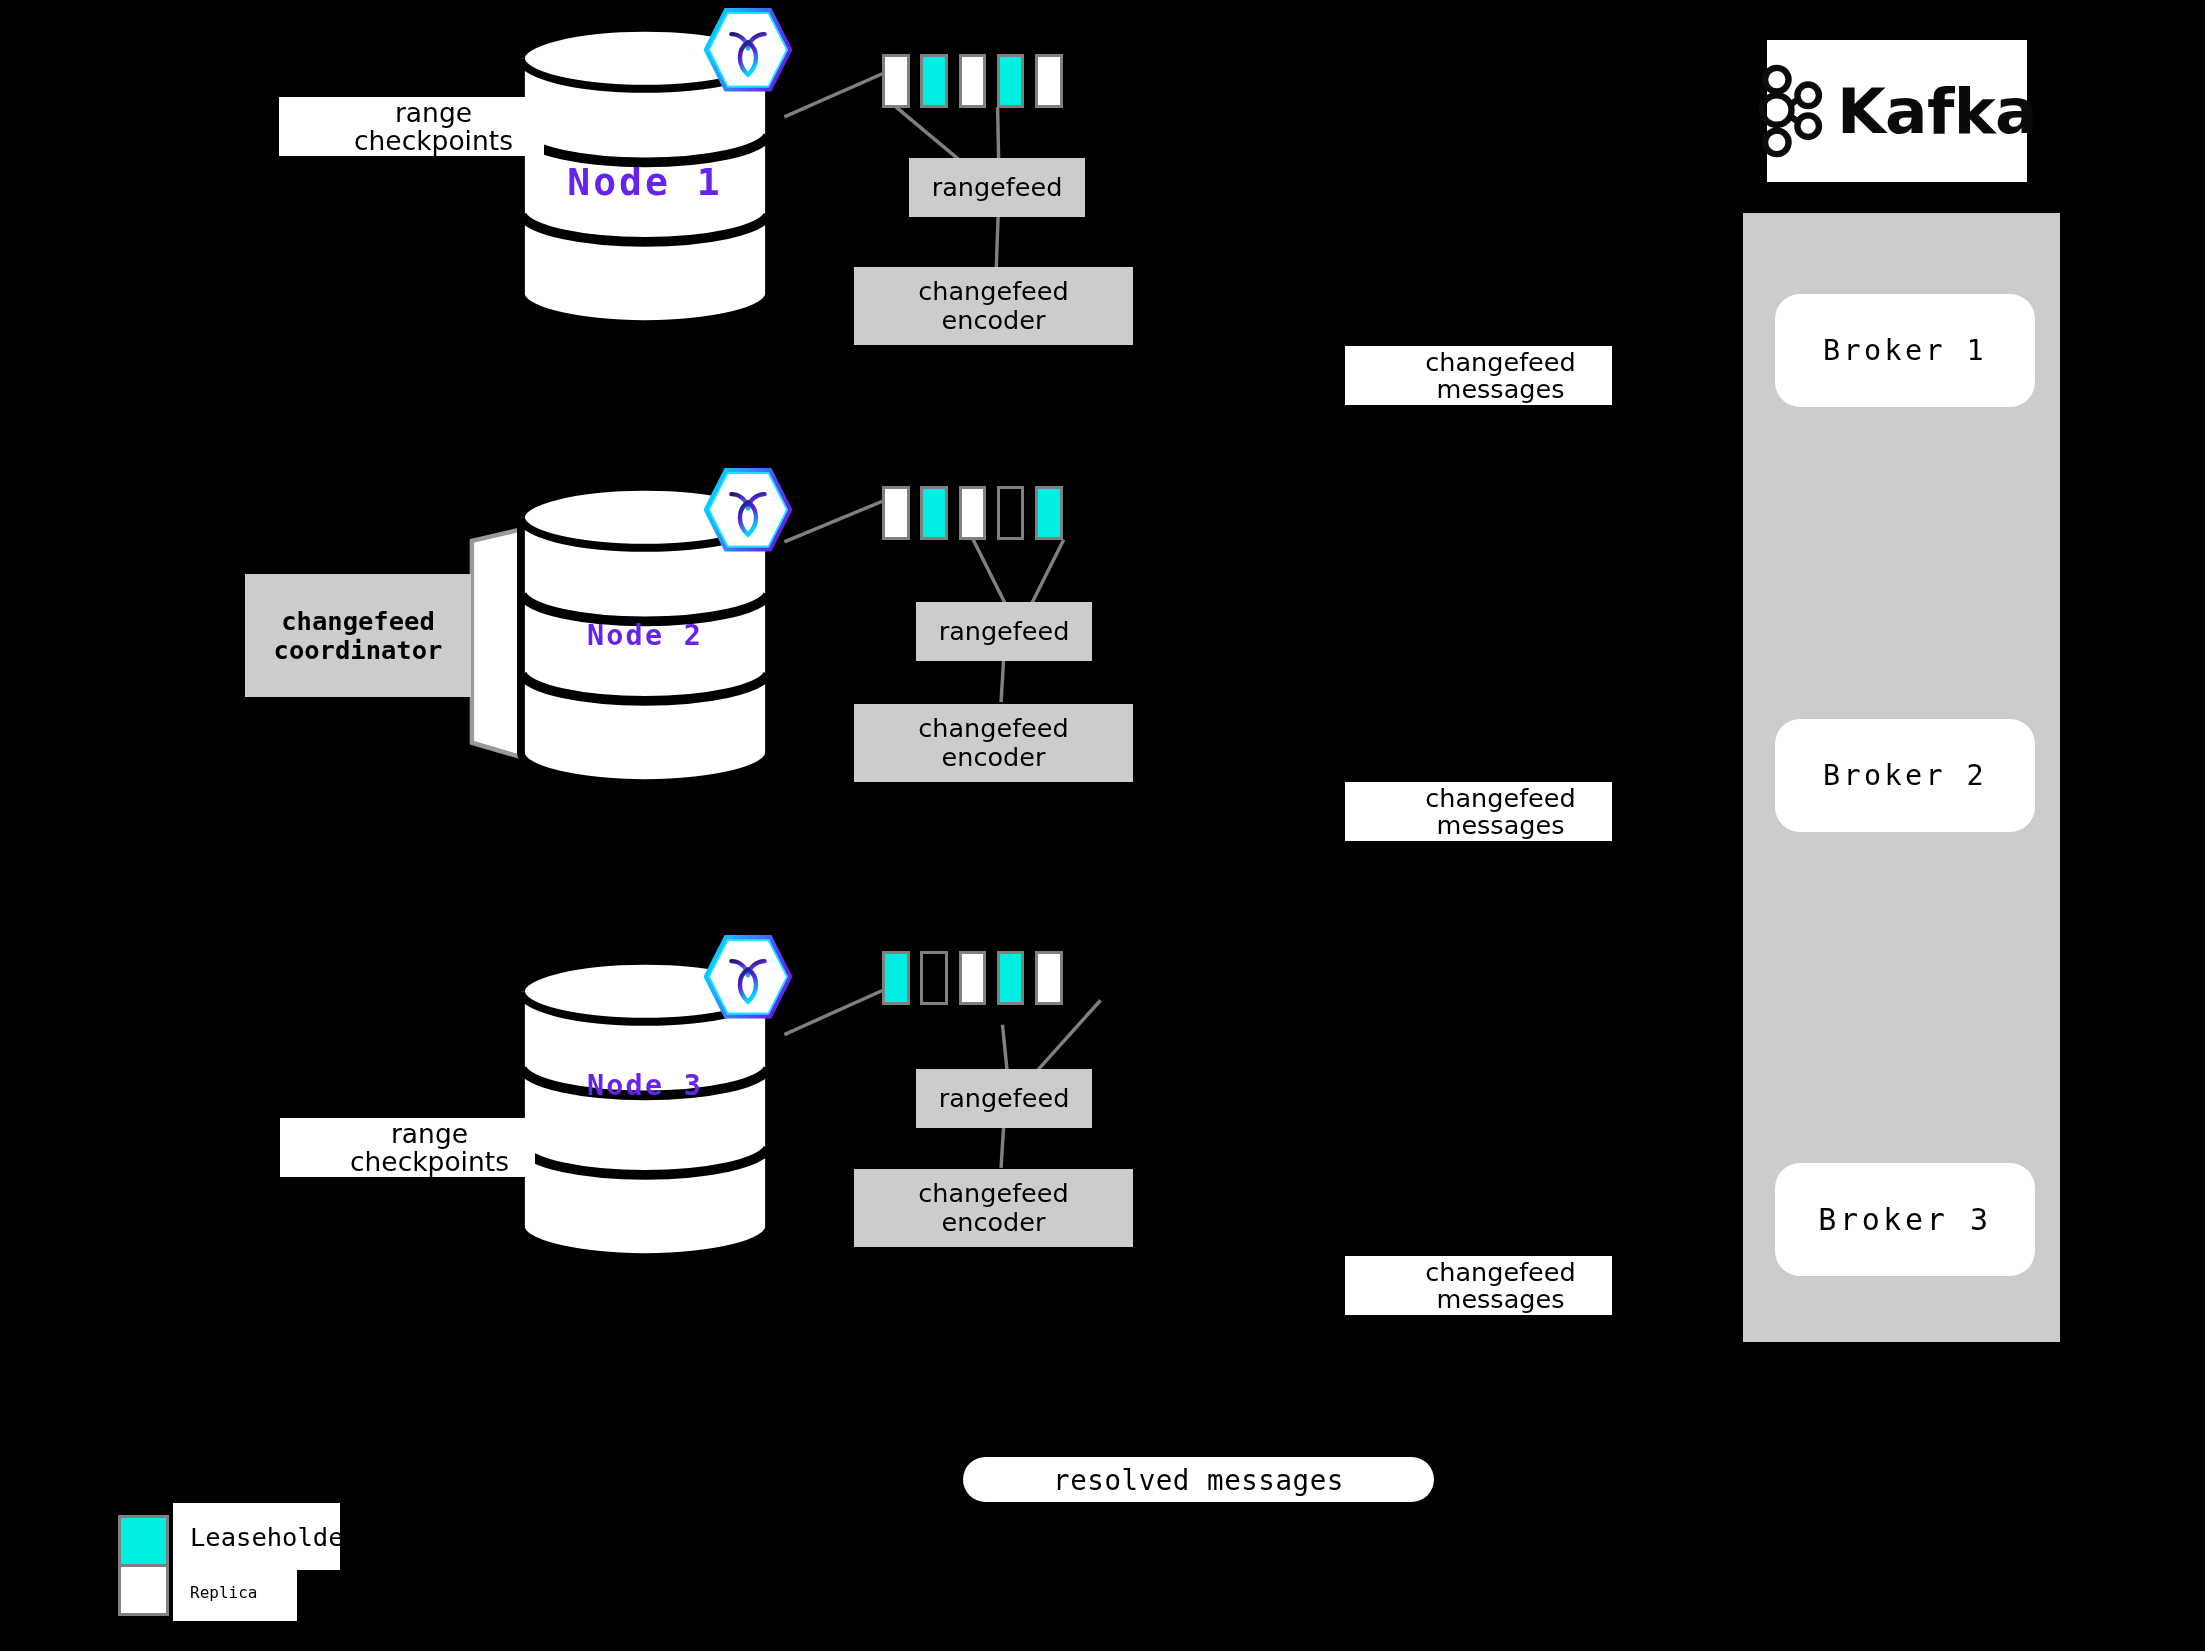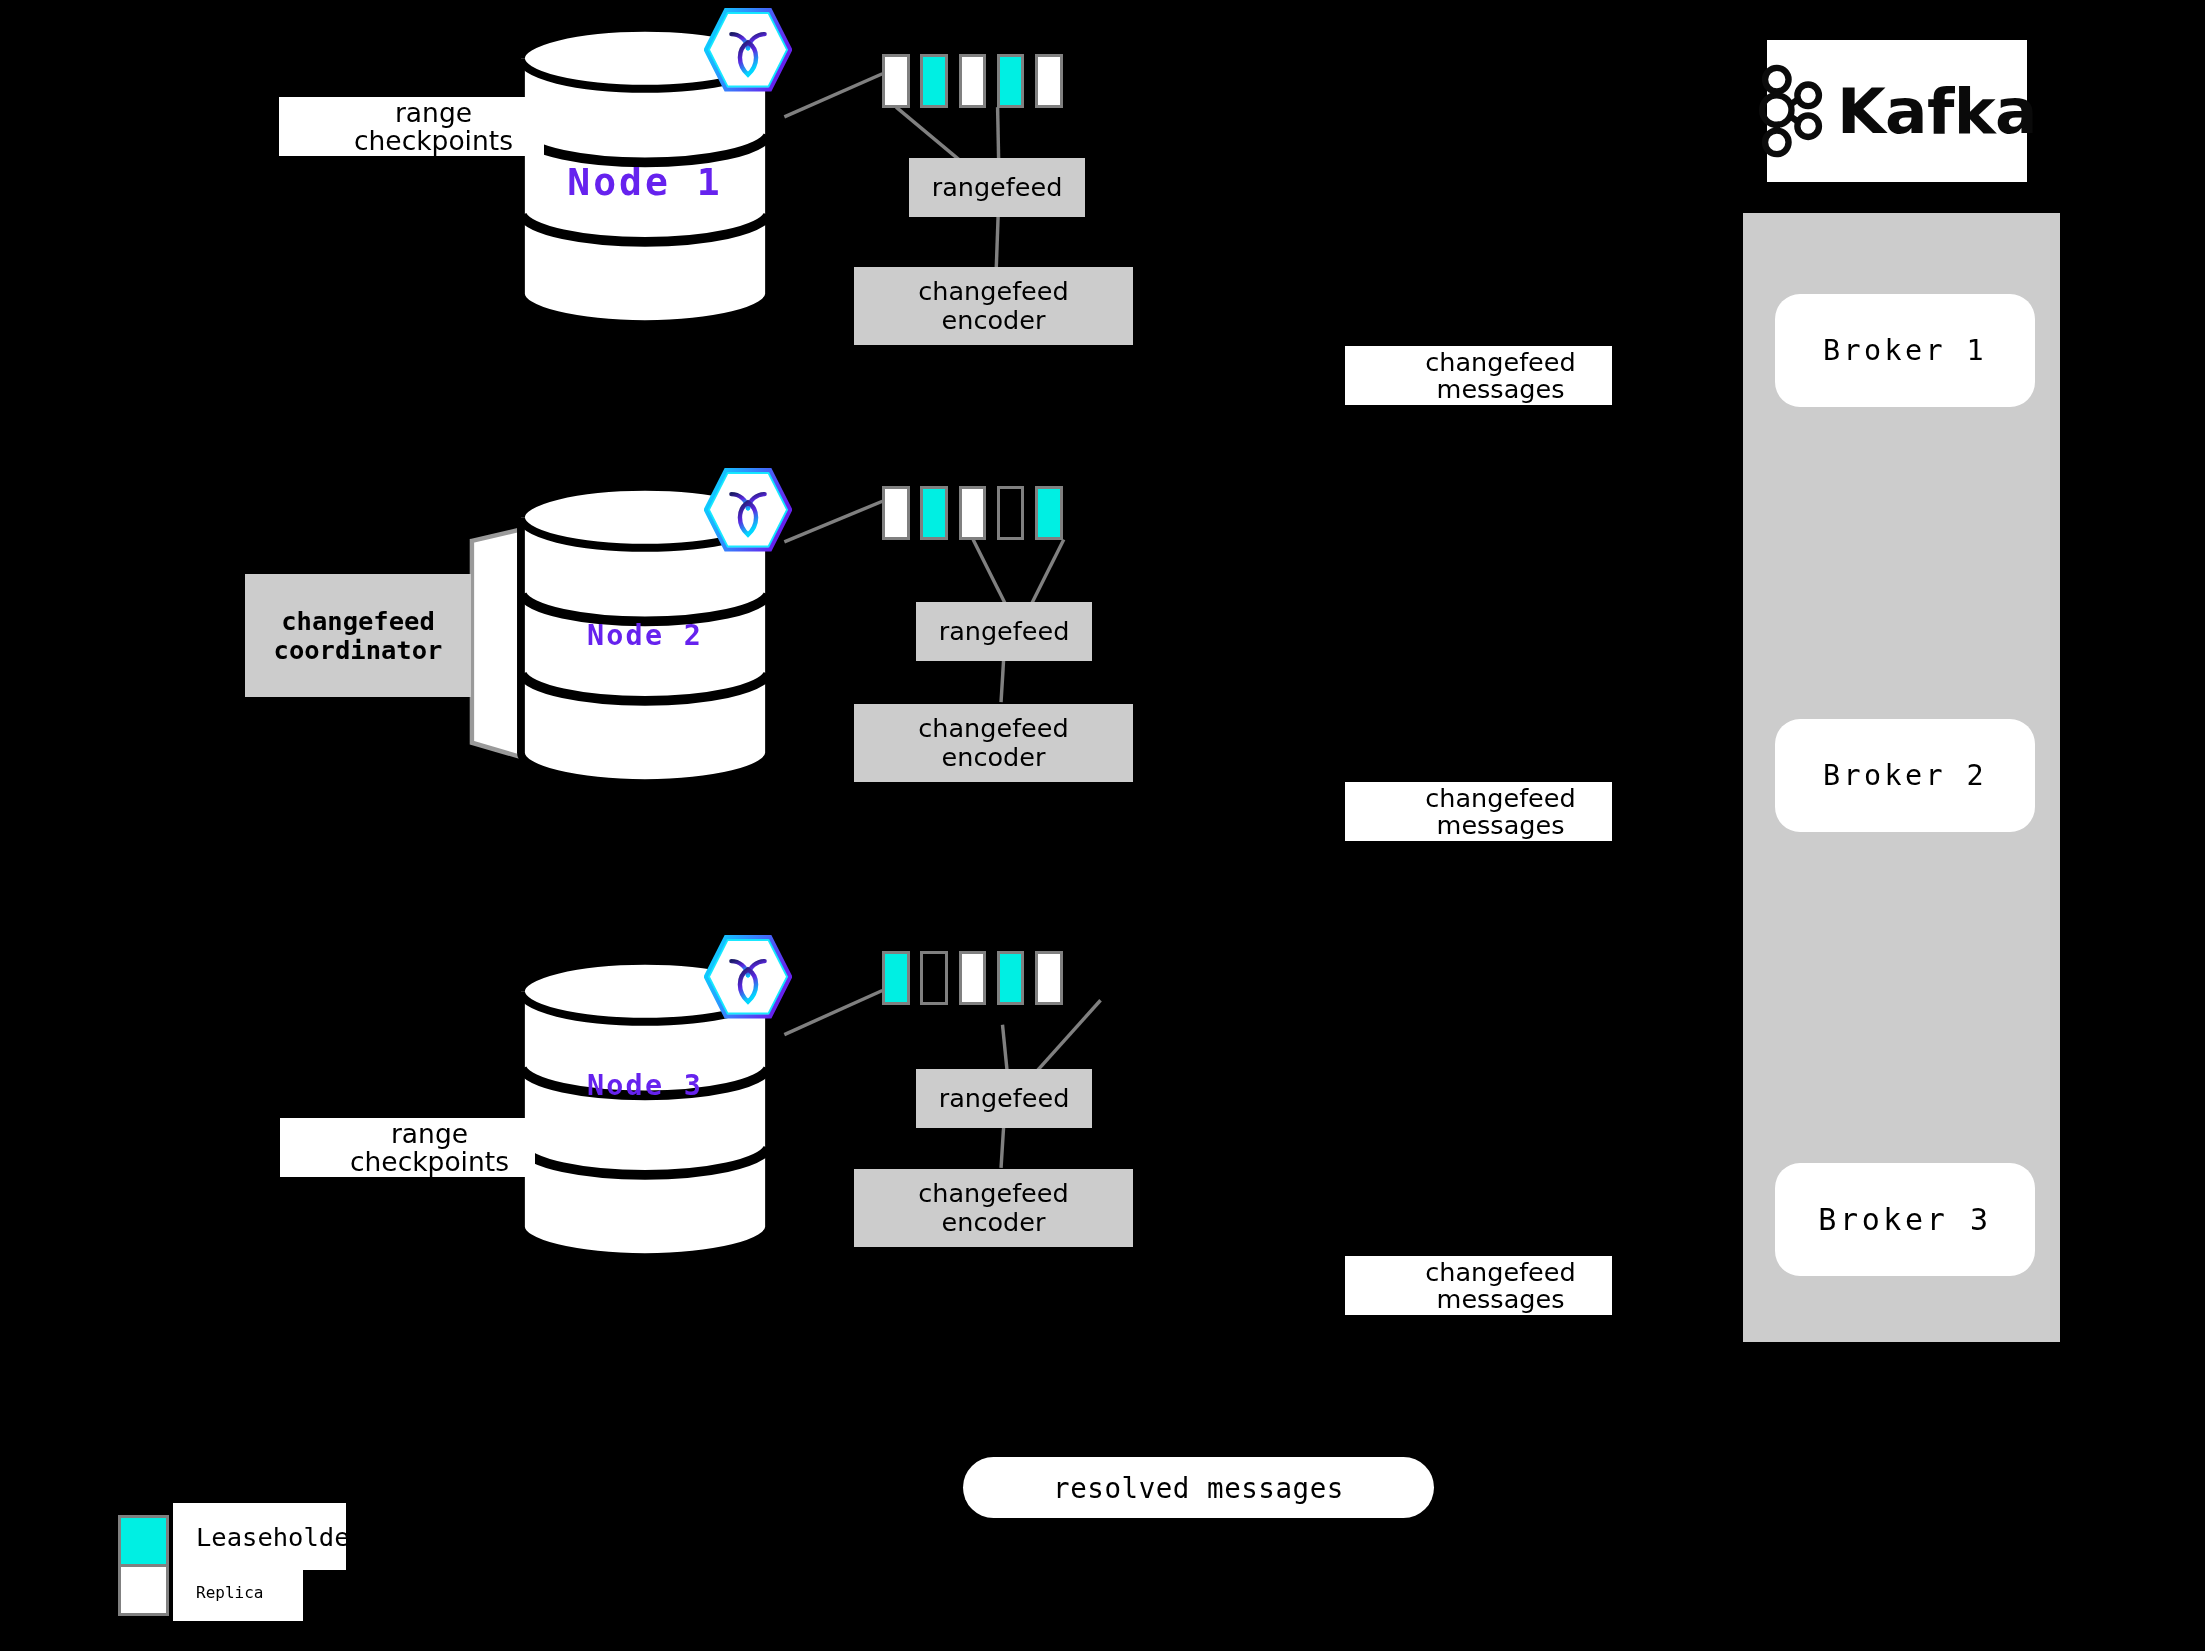--- a/index.html
+++ b/index.html
@@ -103,21 +103,21 @@
     letter-spacing:.02em;
     white-space:nowrap;
   }
 
   
   .legend-swatch{box-sizing:border-box;border:3.4px solid #808080;}
   .legend-label{
     background:#ffffff;color:#000;
     display:flex;align-items:center;
     font-family:"DejaVu Sans Mono", monospace;
-    padding-left:23px;
+    padding-left:17px;
     white-space:nowrap;
     text-align:right;
   }
 
   svg.connectors{position:absolute;left:0;top:0;pointer-events:none;}
 </style>
 </head>
 <body>
 
 <div id="stage">
@@ -343,21 +343,21 @@
   </div>
 
   <div class="broker abs" style="left:1775px;top:719px;width:260px;height:113px;font-size:28.4px;">
     <span>Broker 2</span>
   </div>
 
   <div class="broker abs" style="left:1775px;top:1163px;width:260px;height:113px;font-size:30px;">
     <span>Broker 3</span>
   </div>
 
-  <div class="pill abs" style="left:963px;top:1457px;width:471px;height:61px;font-size:27.5px;">
+  <div class="pill abs" style="left:963px;top:1457px;width:471px;height:45px;font-size:27.5px;">
     <span>resolved messages</span>
   </div>
 
   <div class="abs" style="left:118px;top:1510px;width:304px;height:113px;">
     <div class="legend-swatch" style="position:absolute;left:0;top:4.9px;width:51px;height:52px;background:#00efe3;"></div>
     <div class="legend-label" style="position:absolute;left:55px;top:-6.9px;width:150px;height:67px;font-size:25.5px;">
       <span>Leaseholder</span>
     </div>
 
     <div class="legend-swatch" style="position:absolute;left:0;top:54px;width:51px;height:52px;background:#ffffff;"></div>

